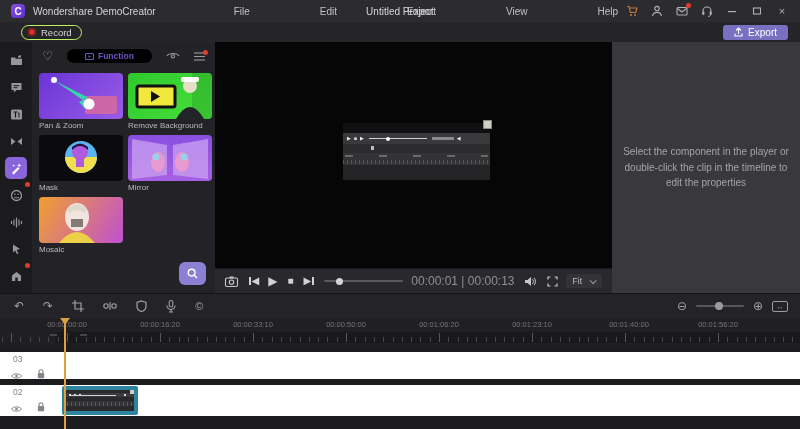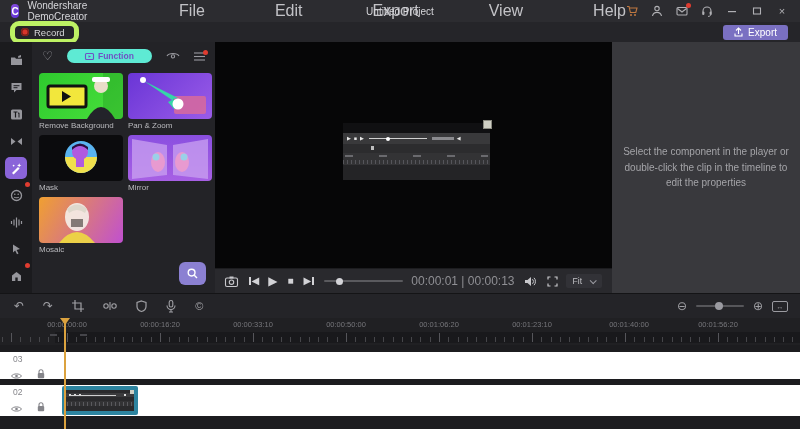--- a/index.html
+++ b/index.html
@@ -5,48 +5,48 @@
   * { margin:0; padding:0; box-sizing:border-box; }
   html,body { background:#111; }
   body { font-family:"Liberation Sans","DejaVu Sans",sans-serif; }
   .app { position:relative; width:800px; height:429px; background:#1c1c1f; overflow:hidden; color:#c5c5c9; }
 
   
   .titlebar { position:absolute; left:0; top:0; width:800px; height:22px; background:#2c2c30; display:flex; align-items:center; }
   .logo { width:14px; height:14px; margin-left:11px; border-radius:4px; background:linear-gradient(135deg,#8a4fe0,#5b2fd0); color:#fff; font-size:10px; font-weight:bold; display:flex; align-items:center; justify-content:center; }
   .app-name { margin-left:8px; font-size:10px; color:#d6d6da; }
   .menus { display:flex; margin-left:38px; gap:30px; }
-  .menus span { font-size:16px; color:#c2c2c6; cursor:default;padding-left:40px; }
+  .menus span { font-size:10px; color:#c2c2c6; cursor:default;padding-left:40px; }
   .proj-title { position:absolute; left:50%; transform:translateX(-50%); font-size:10px; color:#d6d6da; }
   .win-icons { margin-left:auto; display:flex; align-items:center; gap:13px; padding-right:12px; }
   .win-icons .wi { position:relative; width:12px; height:12px; display:flex; align-items:center; justify-content:center; }
   .dot-badge { position:absolute; top:-2px; right:-3px; width:5px; height:5px; border-radius:50%; background:#e03c30; }
 
   
   .subbar { position:absolute; left:0; top:22px; width:800px; height:20px; background:#252529; display:flex; align-items:center; }
-  .record-btn { margin-left:10px; display:flex; align-items:center; gap:5px; border:5px solid #bef264; border-radius:9px; padding:1px 9px 1px 6px; background:transparent; cursor:pointer;text-align:right; }
+  .record-btn { margin-left:21px; display:flex; align-items:center; gap:5px; border:1px solid #bef264; border-radius:9px; padding:1px 9px 1px 6px; background:transparent; cursor:pointer;text-align:right; }
   .rec-dot { width:8px; height:8px; border-radius:50%; background:#d8352b; box-shadow:inset 0 0 0 1.5px #7a1f19; }
   .record-btn span { font-size:9.5px; color:#d8d8da; }
   .export-btn { margin-left:auto; margin-right:12px; display:flex; align-items:center; gap:5px; background:#7a70c2; border:none; border-radius:3px; padding:2px 11px; cursor:pointer; }
   .export-btn span { font-size:10px; color:#fff; }
 
   
   .main { position:absolute; left:0; top:42px; width:800px; height:251px; display:flex; }
 
   
   .rail { width:32px; height:251px; background:#1b1b1e; display:flex; flex-direction:column; align-items:center; padding-top:7px; }
   .rail-item { position:relative; width:22px; height:22px; margin-bottom:5px; border-radius:5px; display:flex; align-items:center; justify-content:center; color:#96969c; cursor:pointer; }
   .rail-item.active { background:#8a64d9; color:#fff; }
   .rail-item svg { display:block; }
 
   
   .panel { position:relative; width:183px; height:251px; background:#232327; }
   .tabs { height:22px; margin-top:3px; display:flex; align-items:center; justify-content:center; gap:14px; }
   .tab-heart { font-size:12px; color:#9a9aa0; cursor:pointer; }
-  .tab-pill { display:flex; align-items:center; gap:4px; background:#5eead4; border-radius:9px; padding:2px 18px; cursor:pointer; }
+  .tab-pill { display:flex; align-items:center; gap:4px; background:#000000; border-radius:9px; padding:2px 18px; cursor:pointer; }
   .tab-pill span { font-size:8.5px; font-weight:bold; color:#6f52c4; }
   .tab-misc { color:#9a9aa0; cursor:pointer; display:flex; }
   .tab-menu { position:relative; cursor:pointer; display:flex; }
   .grid { display:grid; grid-template-columns:84px 84px; column-gap:5px; row-gap:4px; padding:6px 0 0 7px; }
   .card { cursor:pointer; }
   .thumb { width:84px; height:46px; border-radius:4px; overflow:hidden; position:relative; }
   .thumb svg { position:absolute; left:0; top:0; }
   .card .lbl { display:block; margin-top:2px; font-size:8px; color:#b9b9bd; height:10px; overflow:hidden; white-space:nowrap; }
   .t0 { background:linear-gradient(135deg,#2ec92e,#49e03c); }
   .t1 { background:linear-gradient(135deg,#6a35d6,#9a5ce8); }
@@ -304,42 +304,42 @@
                 <line x1="0" y1="4.5" x2="11" y2="4.5"></line>
                 <line x1="0" y1="8" x2="11" y2="8"></line>
               </g>
             </svg>
           <i class="dot-badge"></i>
         </span>
       </div>
 
       <div class="grid">
         <div class="card">
+          <div class="thumb t1">
+            <svg width="84" height="46" viewBox="0 0 84 46">
+                <rect x="46" y="23" width="32" height="18" rx="2" fill="#d86a9c" opacity="0.85"></rect>
+                <path d="M16 8 44 27l-4 2 6 7 5-3-6-7 5-1z" fill="#35d6a8"></path>
+                <circle cx="15" cy="7" r="3" fill="#fff"></circle>
+                <circle cx="50" cy="31" r="5.5" fill="#fff"></circle>
+              </svg>
+          </div>
+          <span class="lbl">Pan &amp; Zoom</span>
+        </div>
+        <div class="card">
           <div class="thumb t0">
             <svg width="84" height="46" viewBox="0 0 84 46">
                 <rect x="64" y="0" width="20" height="46" fill="#1f8f1f" opacity="0.35"></rect>
                 <circle cx="62" cy="13" r="7" fill="#e8ddc8"></circle>
                 <rect x="53" y="4" width="18" height="5" rx="2" fill="#fff"></rect>
                 <path d="M48 46q14-24 28 0z" fill="#23232a"></path>
                 <rect x="9" y="13" width="38" height="21" rx="2" fill="#f2e73c" stroke="#111" stroke-width="3"></rect>
                 <path d="M23 18l9 5.5-9 5.5z" fill="#111"></path>
               </svg>
           </div>
           <span class="lbl">Remove Background</span>
-        </div>
-        <div class="card">
-          <div class="thumb t1">
-            <svg width="84" height="46" viewBox="0 0 84 46">
-                <rect x="46" y="23" width="32" height="18" rx="2" fill="#d86a9c" opacity="0.85"></rect>
-                <path d="M16 8 44 27l-4 2 6 7 5-3-6-7 5-1z" fill="#35d6a8"></path>
-                <circle cx="15" cy="7" r="3" fill="#fff"></circle>
-                <circle cx="50" cy="31" r="5.5" fill="#fff"></circle>
-              </svg>
-          </div>
-          <span class="lbl">Pan &amp; Zoom</span>
         </div>
         <div class="card">
           <div class="thumb t3">
             <svg width="84" height="46" viewBox="0 0 84 46">
                 <circle cx="42" cy="22" r="16" fill="#5ab4f0"></circle>
                 <path d="M26 22a16 16 0 0 0 32 0z" fill="#f0e04d"></path>
                 <circle cx="41" cy="17" r="8" fill="#b05ae0"></circle>
                 <path d="M33 15q8-8 16 0v-3q-8-7-16 0z" fill="#2a1040"></path>
                 <rect x="37" y="24" width="8" height="8" fill="#b05ae0"></rect>
               </svg>

